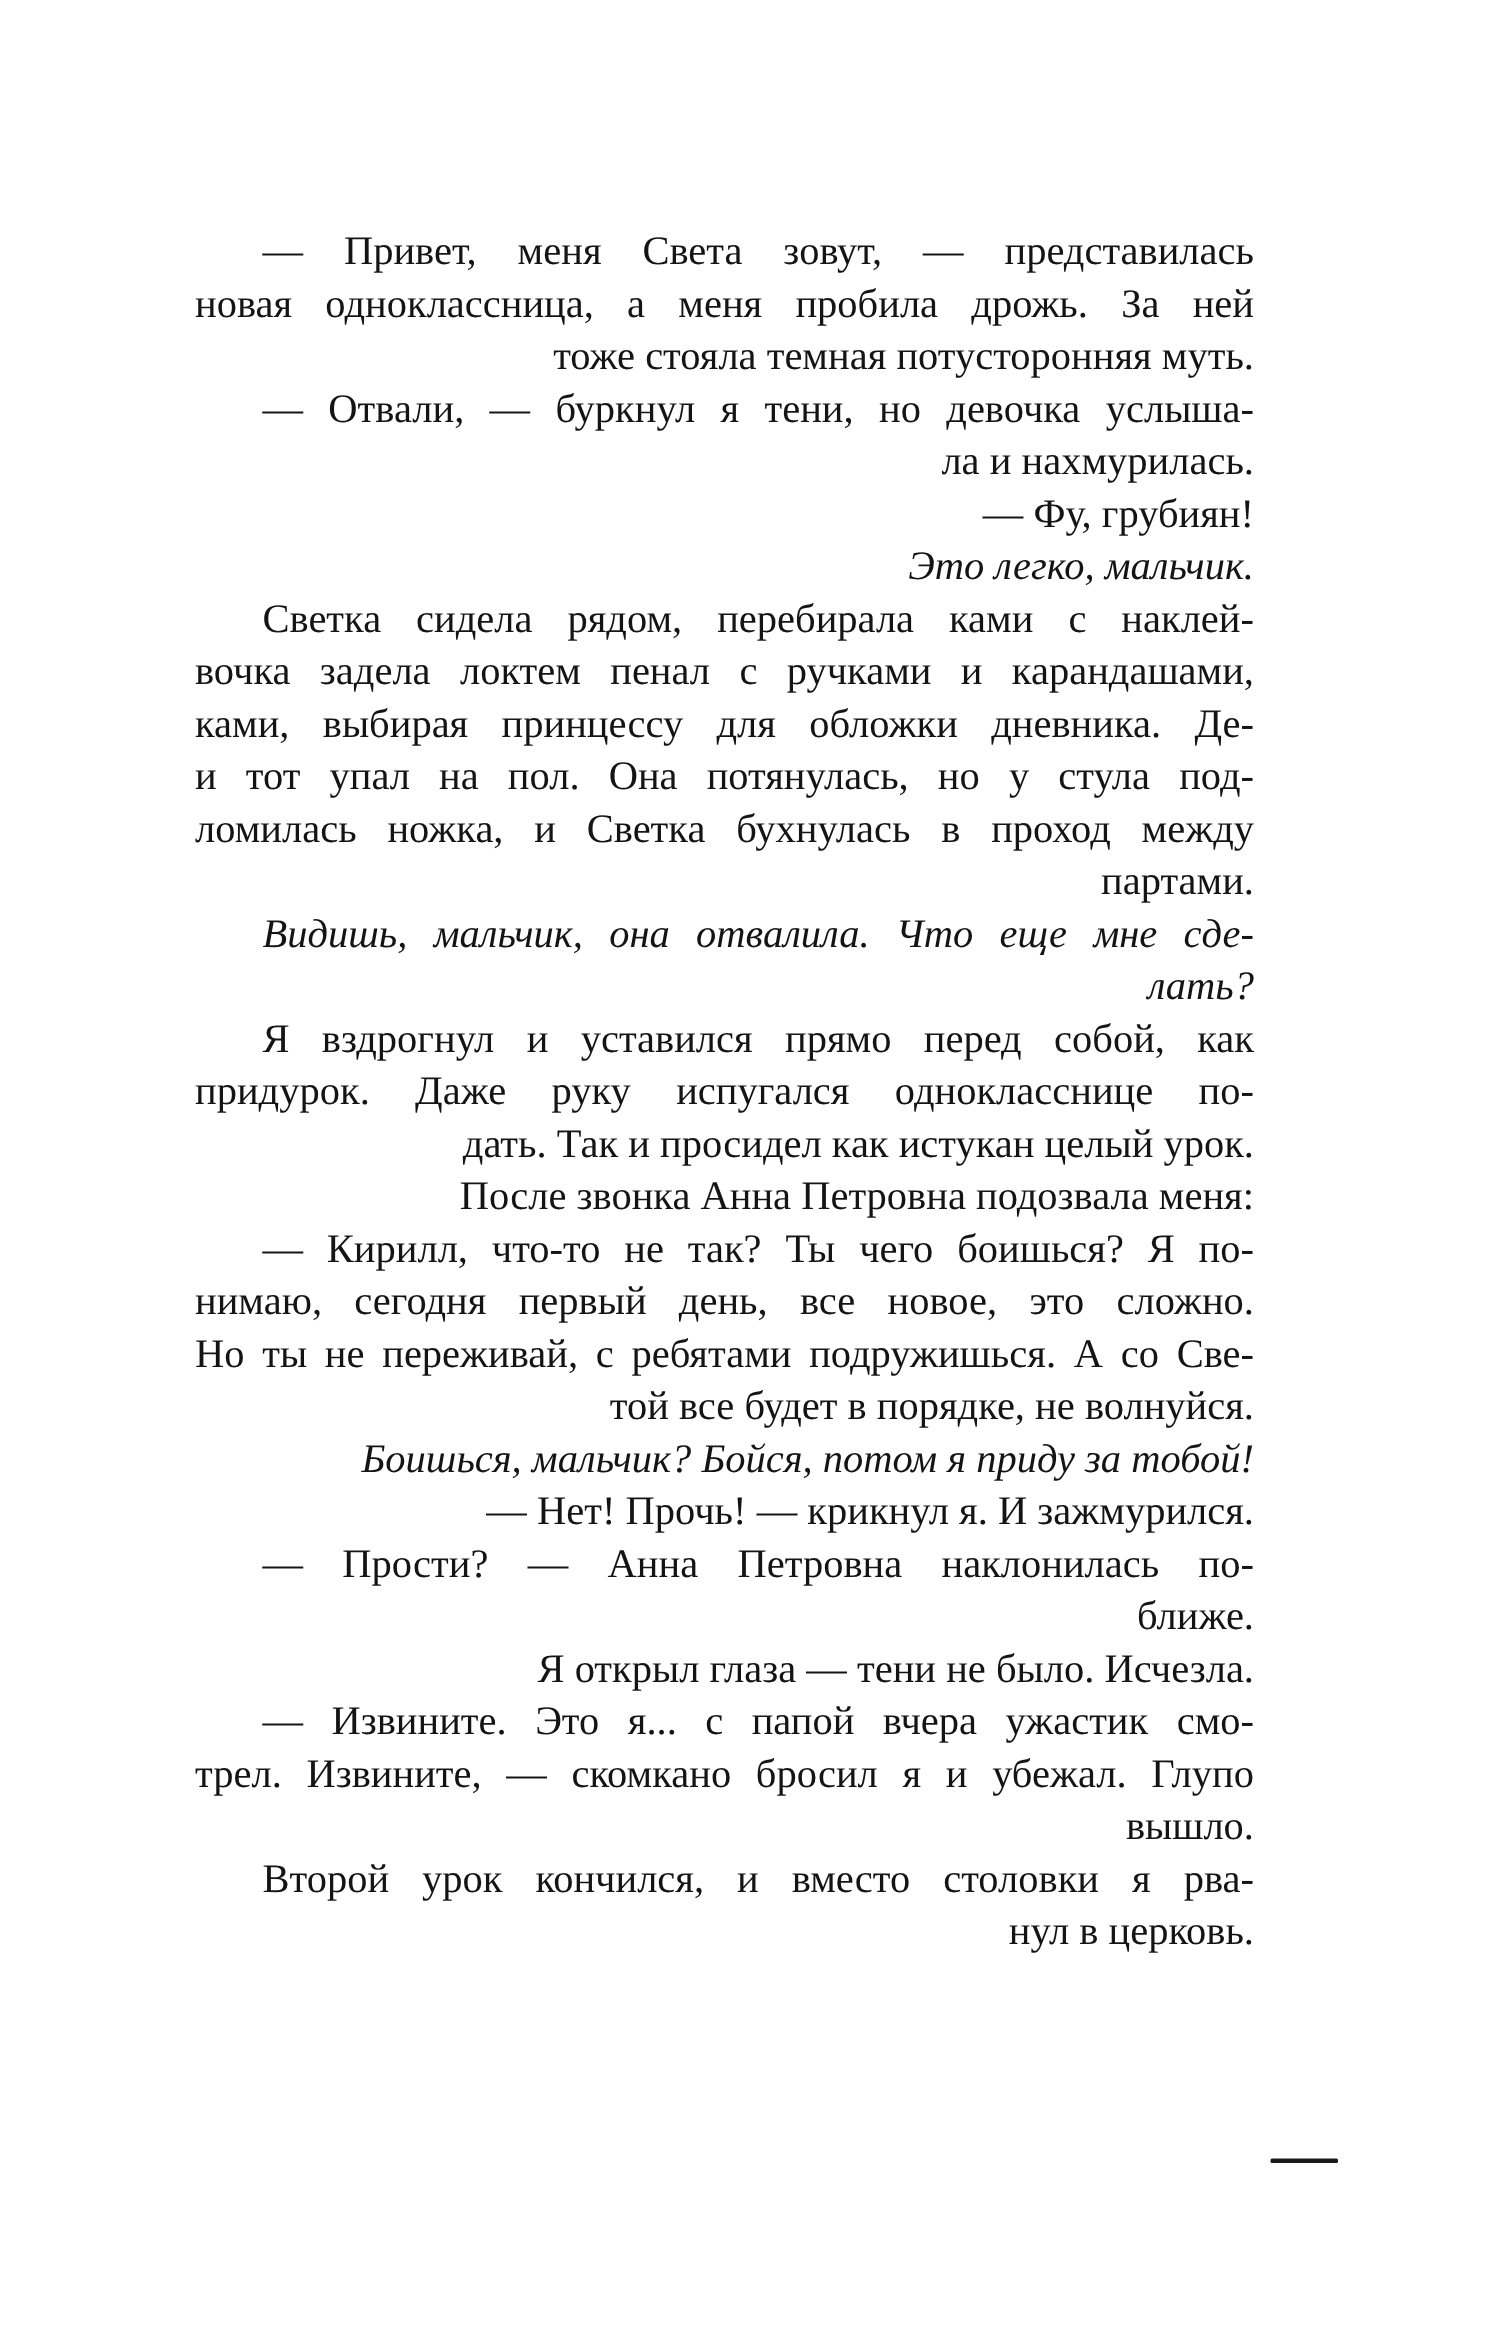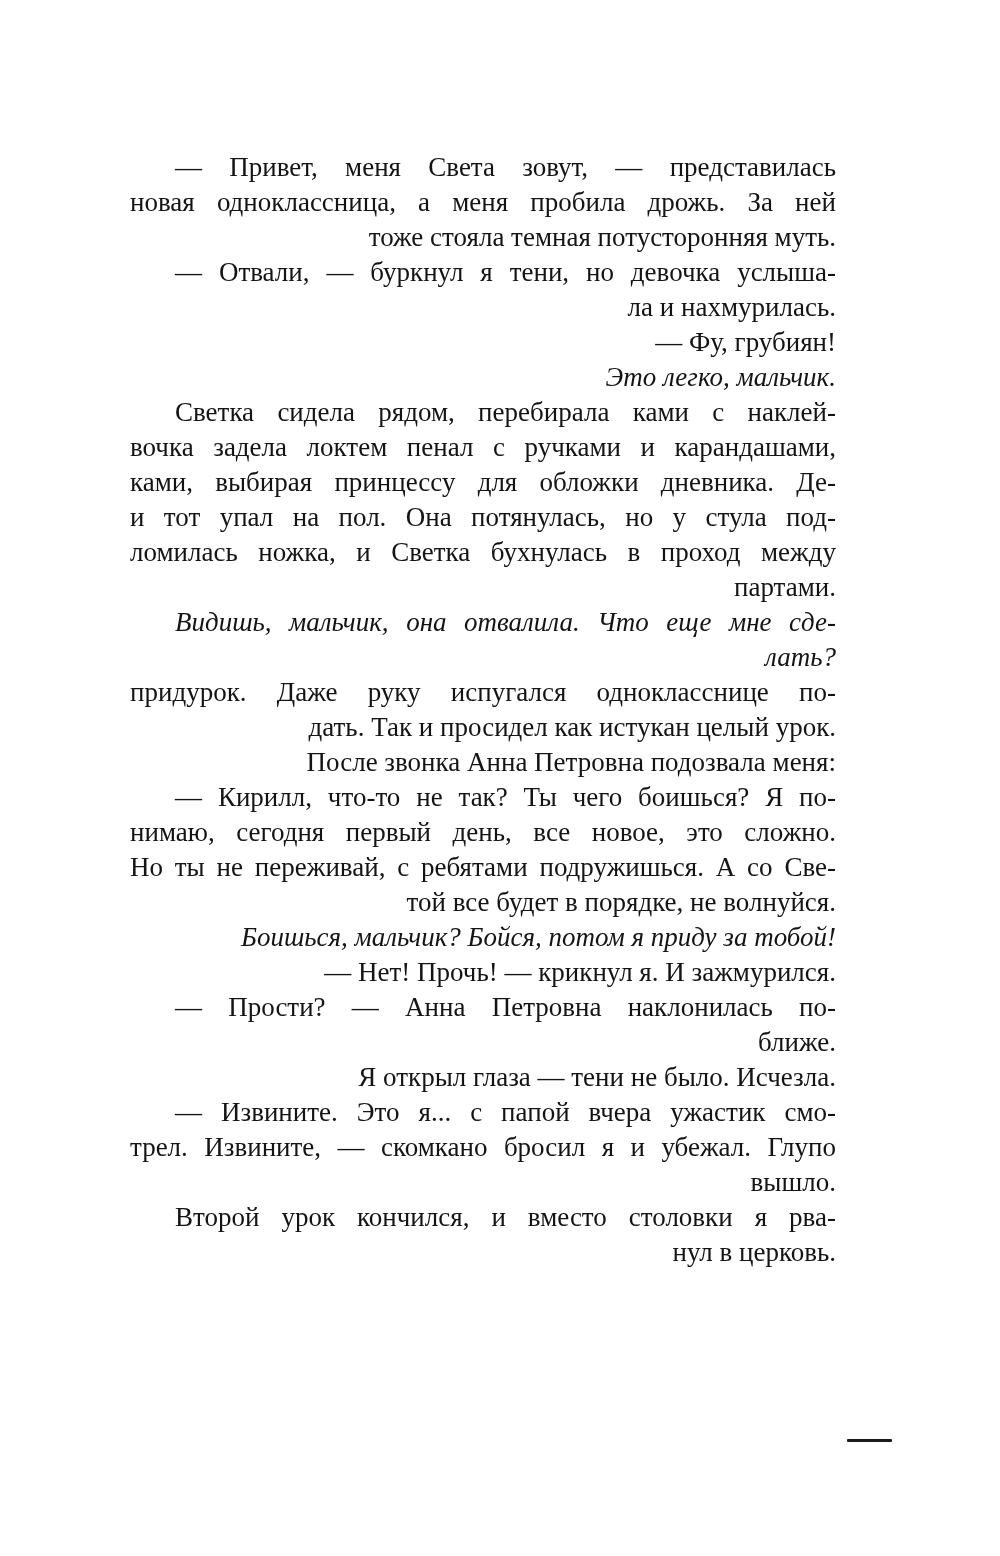--- a/index.html
+++ b/index.html
@@ -93,20 +93,21 @@
         <div class="text-line just">ками, выбирая принцессу для обложки дневника. Де-</div>
         <div class="text-line just">и тот упал на пол. Она потянулась, но у стула под-</div>
         <div class="text-line just">ломилась ножка, и Светка бухнулась в проход между</div>
         <div class="text-line">партами.</div>
       </div>
       <div class="paragraph italic">
         <div class="text-line first just">Видишь, мальчик, она отвалила. Что еще мне сде-</div>
         <div class="text-line">лать?</div>
       </div>
       <div class="paragraph">
+        <div class="text-line first just">Я вздрогнул и уставился прямо перед собой, как</div>
         <div class="text-line just">придурок. Даже руку испугался однокласснице по-</div>
         <div class="text-line">дать. Так и просидел как истукан целый урок.</div>
       </div>
       <div class="paragraph">
         <div class="text-line first">После звонка Анна Петровна подозвала меня:</div>
       </div>
       <div class="paragraph">
         <div class="text-line first just">— Кирилл, что-то не так? Ты чего боишься? Я по-</div>
         <div class="text-line just">нимаю, сегодня первый день, все новое, это сложно.</div>
         <div class="text-line just">Но ты не переживай, с ребятами подружишься. А со Све-</div>

